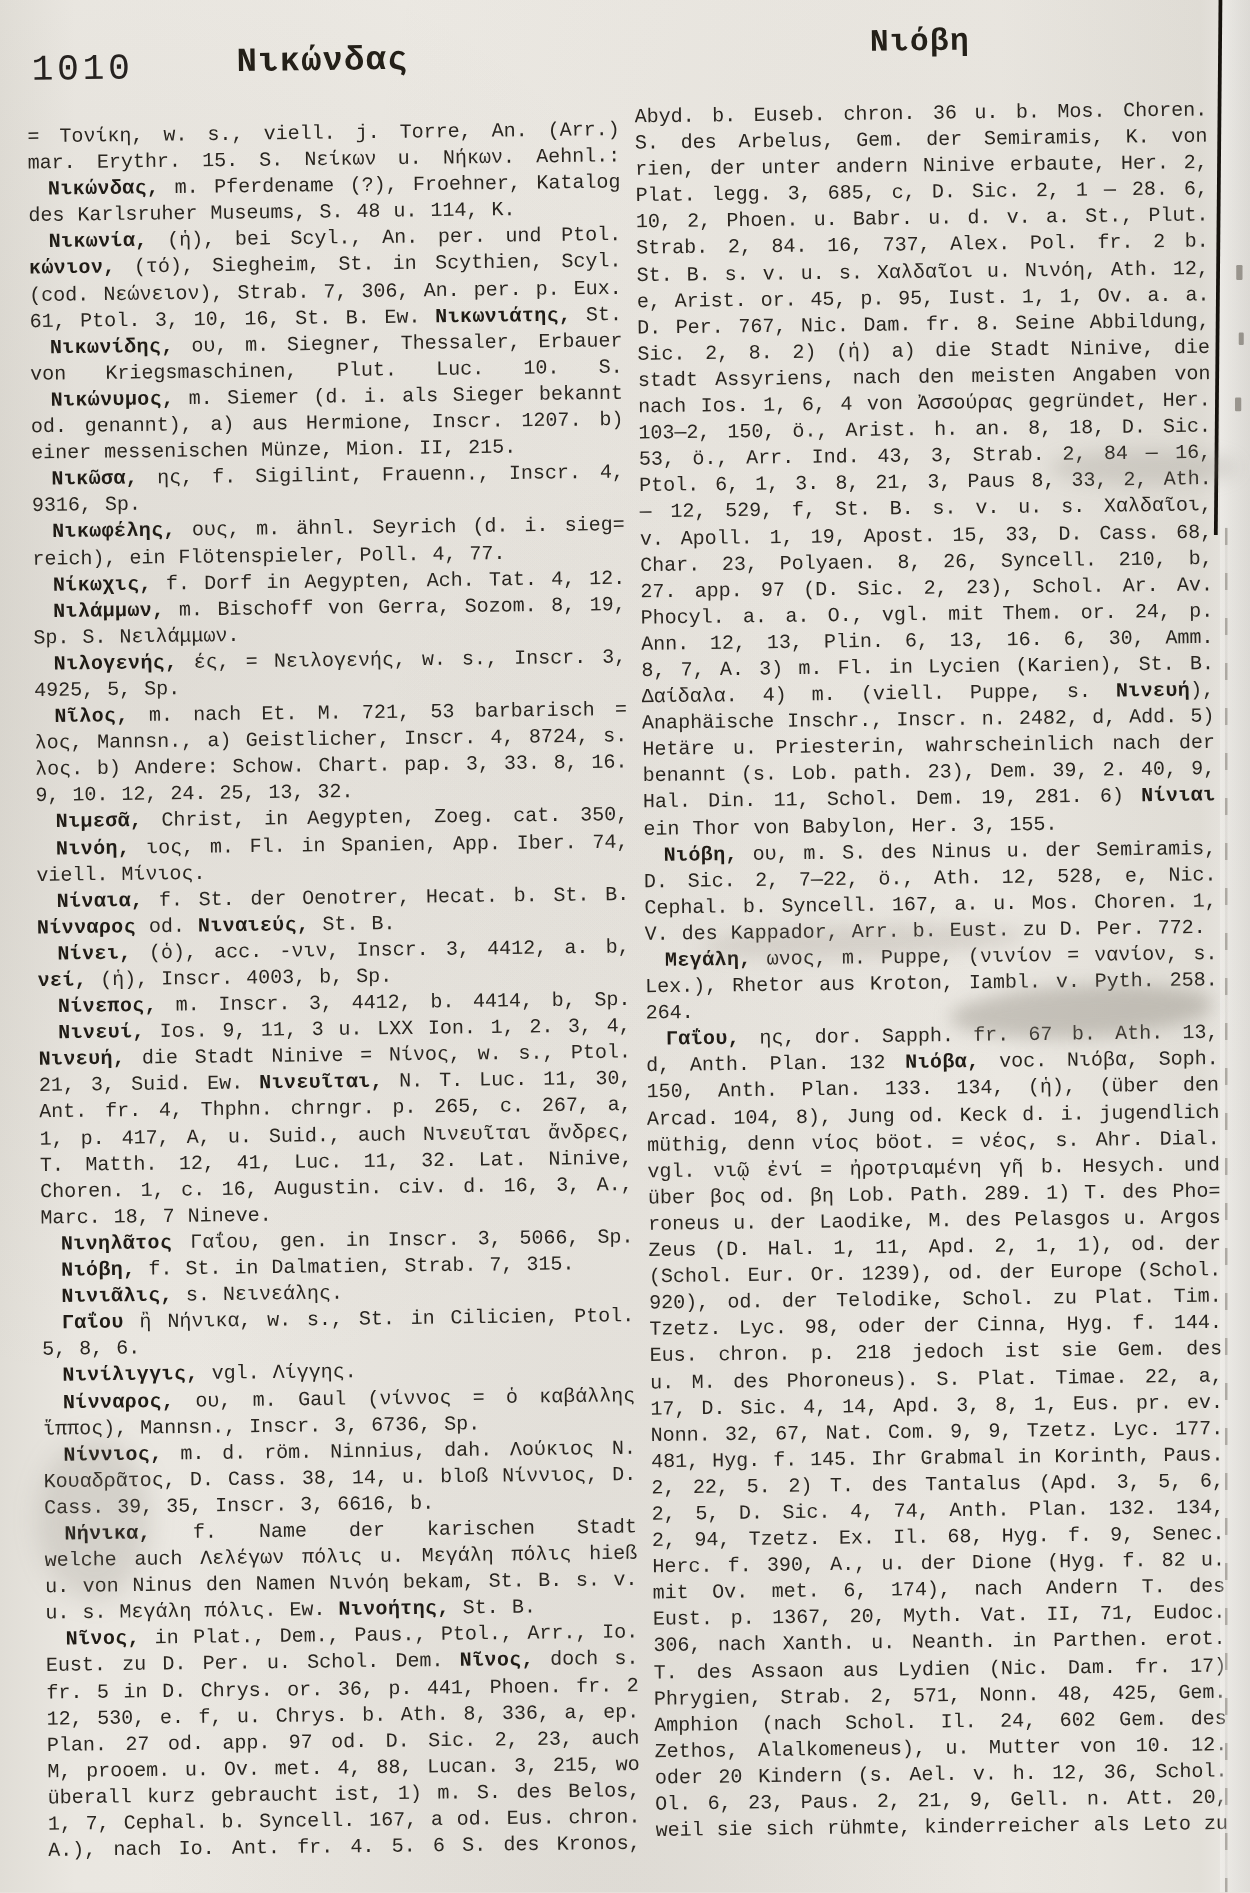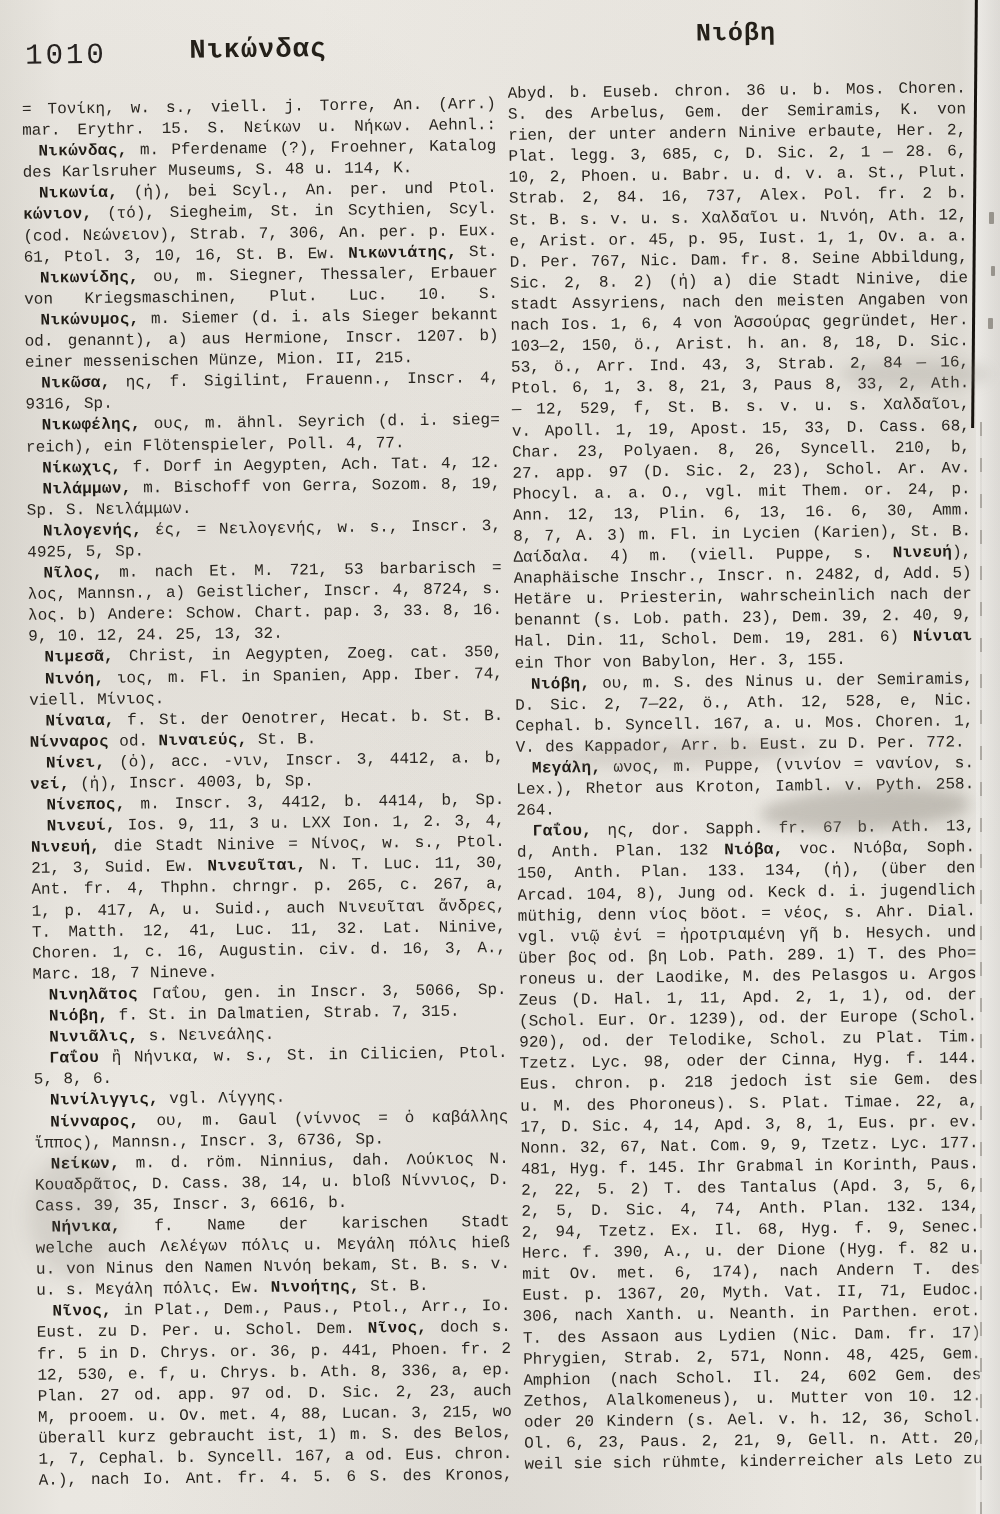--- a/index.html
+++ b/index.html
@@ -104,21 +104,21 @@
           <div class="line"><span class="seg">Choren. 1, c. 16, Augustin. civ. d. 16, 3, A., Amm.</span></div>
           <div class="line short"><span class="seg">Marc. 18, 7 Nineve.</span></div>
           <div class="line indent"><span class="hw">Νινηλᾶτος</span><span class="seg"> Γαΐου, gen. in Inscr. 3, 5066, Sp.</span></div>
           <div class="line indent short"><span class="hw">Νιόβη,</span><span class="seg"> f. St. in Dalmatien, Strab. 7, 315.</span></div>
           <div class="line indent short"><span class="hw">Νινιᾶλις,</span><span class="seg"> s. Νεινεάλης.</span></div>
           <div class="line indent"><span class="hw">Γαΐου</span><span class="seg"> ἢ Νήνικα, w. s., St. in Cilicien, Ptol.</span></div>
           <div class="line short"><span class="seg">5, 8, 6.</span></div>
           <div class="line indent short"><span class="hw">Νινίλιγγις,</span><span class="seg"> vgl. Λίγγης.</span></div>
           <div class="line indent"><span class="hw">Νίνναρος,</span><span class="seg"> ου, m. Gaul (νίννος = ὁ καβάλλης</span></div>
           <div class="line short"><span class="seg">ἵππος), Mannsn., Inscr. 3, 6736, Sp.</span></div>
-          <div class="line indent"><span class="hw">Νείκων,</span><span class="seg"> m. d. röm. Ninnius, dah. Λούκιος Ν.</span></div>
+          <div class="line indent"><span class="hw">Νίννιος,</span><span class="seg"> m. d. röm. Ninnius, dah. Λούκιος Ν.</span></div>
           <div class="line"><span class="seg">Κουαδρᾶτος, D. Cass. 38, 14, u. bloß Νίννιος, D.</span></div>
           <div class="line short"><span class="seg">Cass. 39, 35, Inscr. 3, 6616, b.</span></div>
           <div class="line indent"><span class="hw">Νήνικα,</span><span class="seg"> f. Name der karischen Stadt Ἀφροδισιάς,</span></div>
           <div class="line"><span class="seg">welche auch Λελέγων πόλις u. Μεγάλη πόλις hieß</span></div>
           <div class="line"><span class="seg">u. von Ninus den Namen Νινόη bekam, St. B. s. v.</span></div>
           <div class="line short"><span class="seg">u. s. Μεγάλη πόλις. Ew. </span><span class="hw">Νινοήτης,</span><span class="seg"> St. B.</span></div>
           <div class="line indent"><span class="hw">Νῖνος,</span><span class="seg"> in Plat., Dem., Paus., Ptol., Arr., Io. Ant.</span></div>
           <div class="line"><span class="seg">Eust. zu D. Per. u. Schol. Dem. </span><span class="hw">Νῖνος,</span><span class="seg"> doch s. Phocyl.</span></div>
           <div class="line"><span class="seg">fr. 5 in D. Chrys. or. 36, p. 441, Phoen. fr. 2 in Ath.</span></div>
           <div class="line"><span class="seg">12, 530, e. f, u. Chrys. b. Ath. 8, 336, a, ep. in Anth.</span></div>

